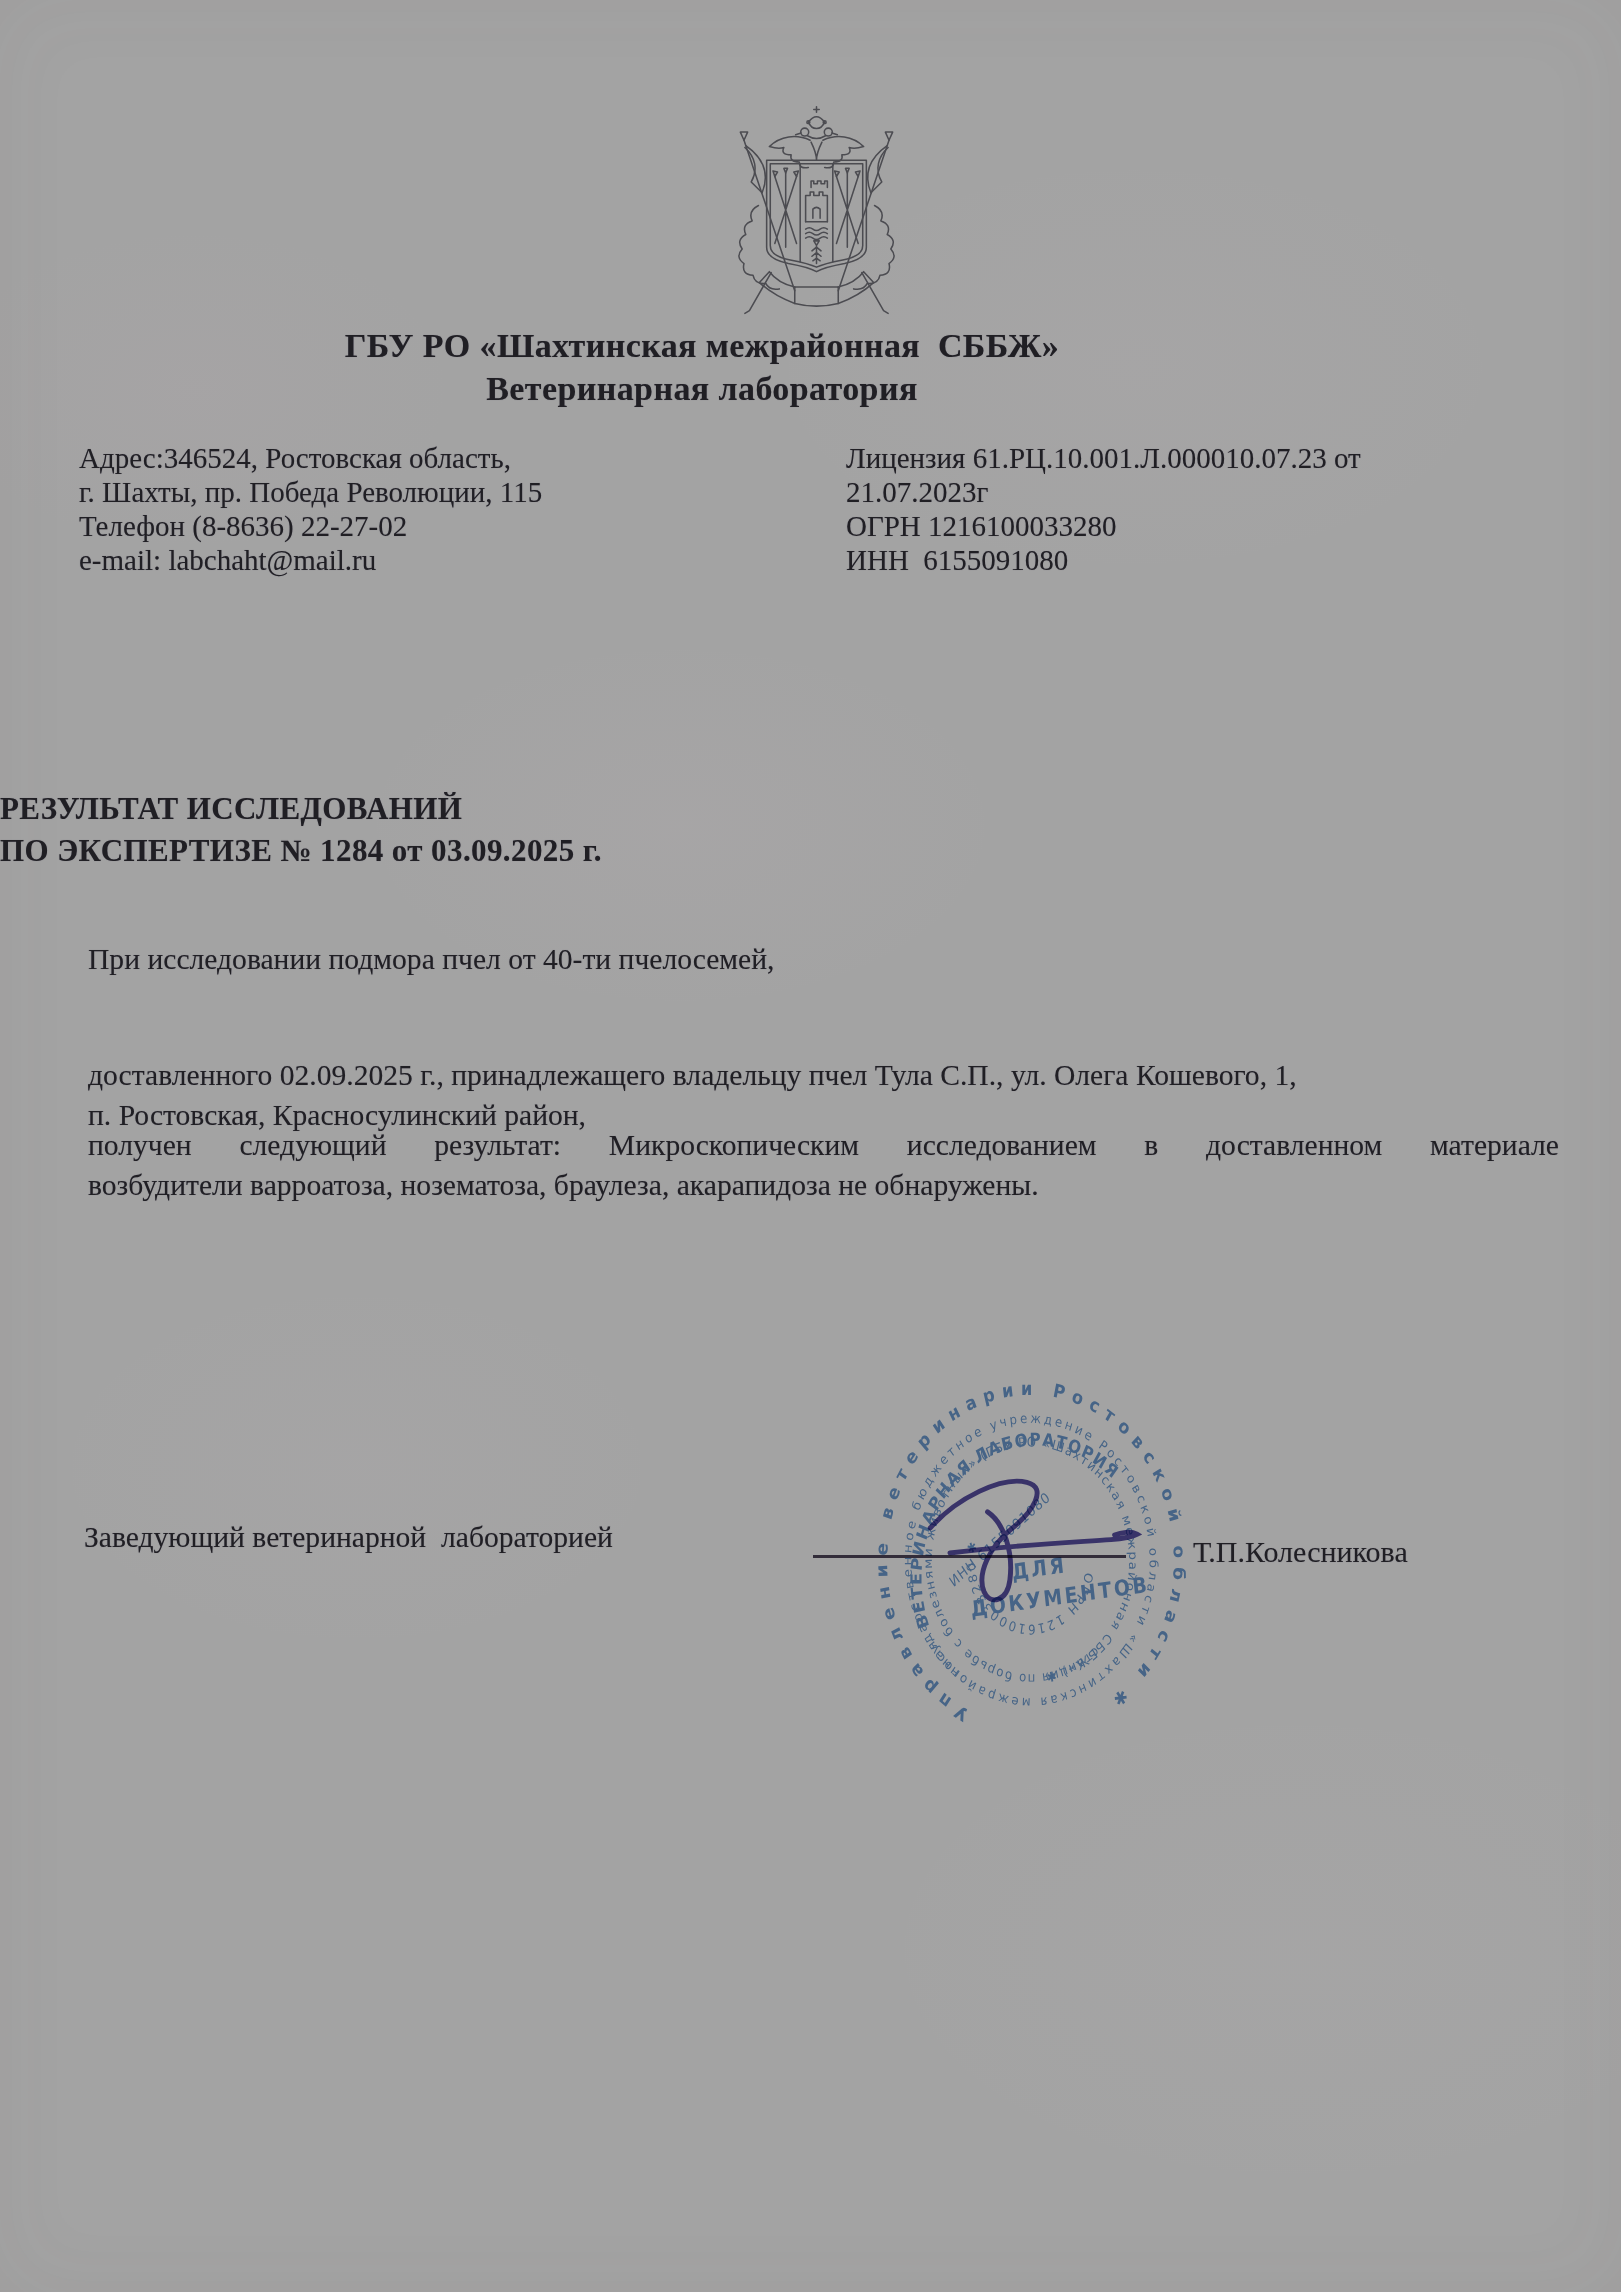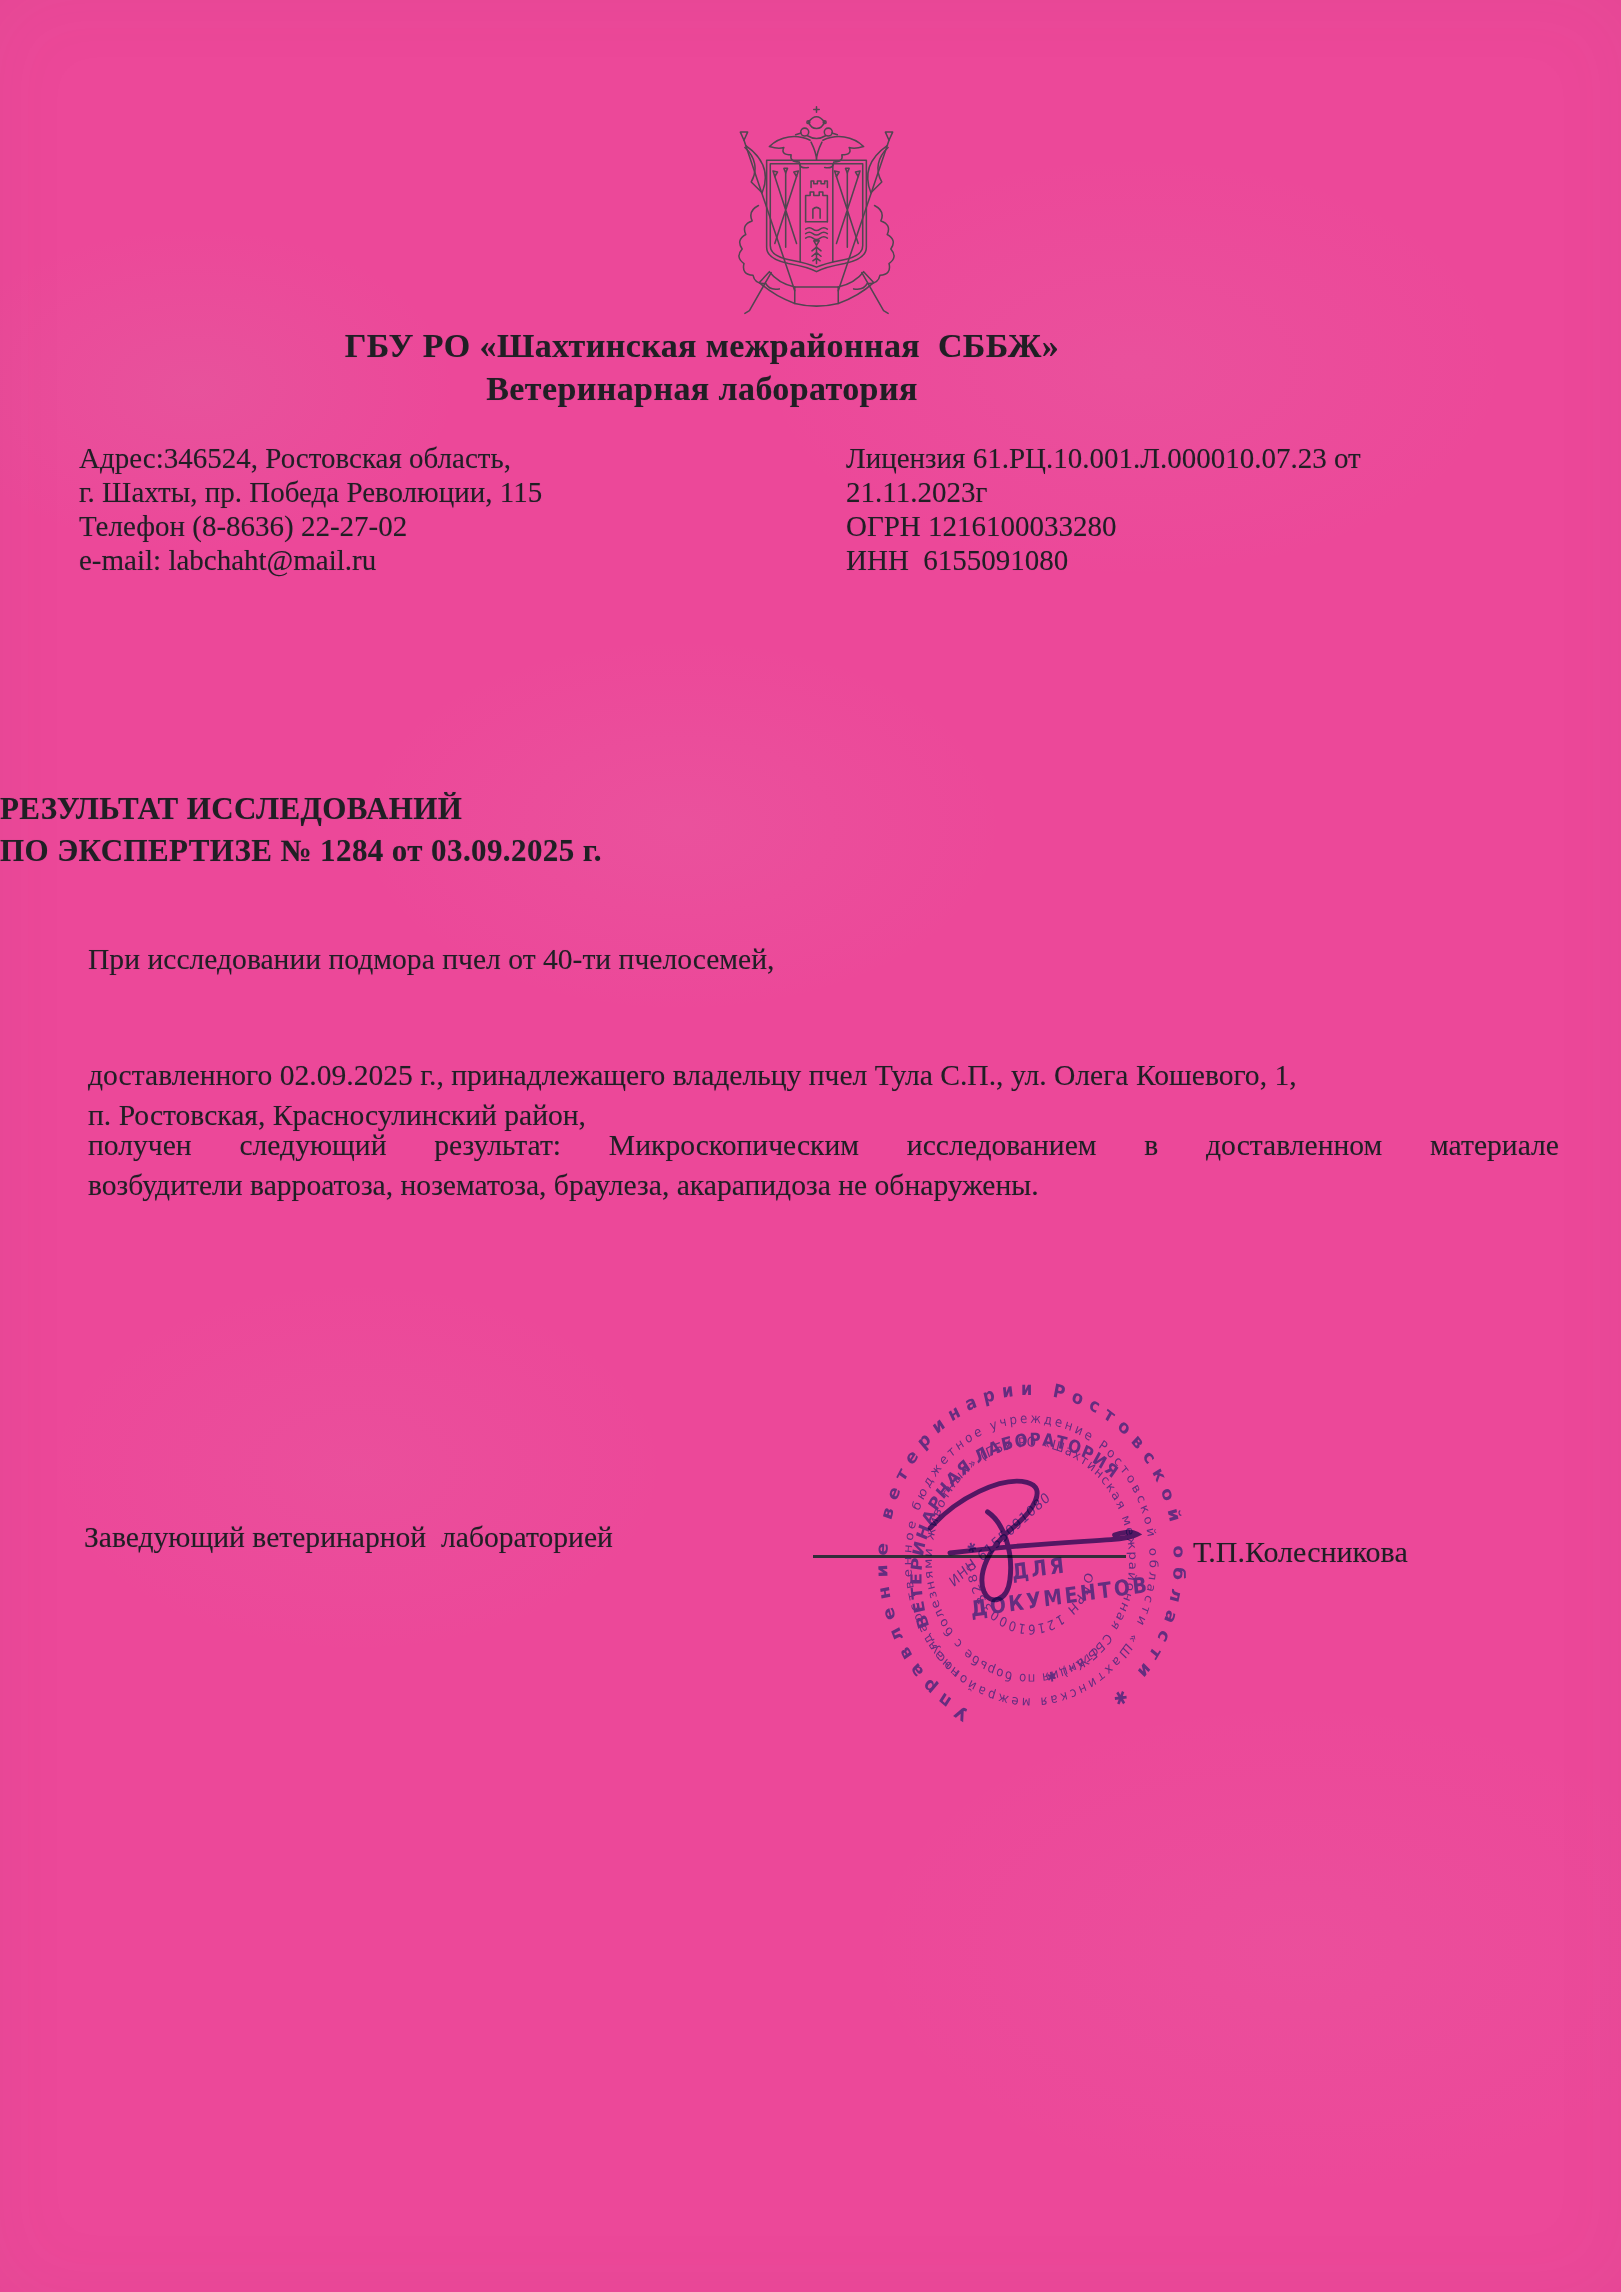--- a/index.html
+++ b/index.html
@@ -1,18 +1,18 @@
 <!DOCTYPE html>
 <html style="font-size:14.3px"><head>
 <meta charset="utf-8">
 <style>
   html,body{margin:0;padding:0;background:#8a8a8a;}
   .page{
     position:relative;width:1621px;height:2293px;overflow:hidden;
-    background:#ec4899;
+    background:#a3a3a3;
     font-family:"Liberation Serif","DejaVu Serif",serif;
     color:#201f24;
   }
   
   .page::before{
     content:"";position:absolute;inset:0;pointer-events:none;
     background:
       radial-gradient(376px 233px at 12% 17%, rgba(190,170,180,.10), rgba(0,0,0,0) 70%),
       radial-gradient(466px 269px at 42% 36%, rgba(210,190,200,.08), rgba(0,0,0,0) 70%),
       radial-gradient(537px 304px at 70% 16%, rgba(205,190,198,.07), rgba(0,0,0,0) 70%),
@@ -115,21 +115,21 @@
 
   <div class="info-block info-address scan">
     <div class="txt">Адрес:346524, Ростовская область,</div>
     <div class="txt">г. Шахты, пр. Победа Революции, 115</div>
     <div class="txt">Телефон (8-8636) 22-27-02</div>
     <div class="txt">e-mail: labchaht@mail.ru</div>
   </div>
 
   <div class="info-block info-license scan">
     <div class="txt">Лицензия 61.РЦ.10.001.Л.000010.07.23 от</div>
-    <div class="txt">21.11.2023г</div>
+    <div class="txt">21.07.2023г</div>
     <div class="txt">ОГРН 1216100033280</div>
     <div class="txt">ИНН  6155091080</div>
   </div>
 
   <div class="result-header scan">
     <div class="txt">РЕЗУЛЬТАТ ИССЛЕДОВАНИЙ</div>
     <div class="txt">ПО ЭКСПЕРТИЗЕ № 1284 от 03.09.2025 г.</div>
   </div>
 
   <div class="body-par par1 scan"><span class="txt"><b class="txt">При исследовании</b><span class="txt"> подмора пчел от 40-ти пчелосемей,</span></span></div>

